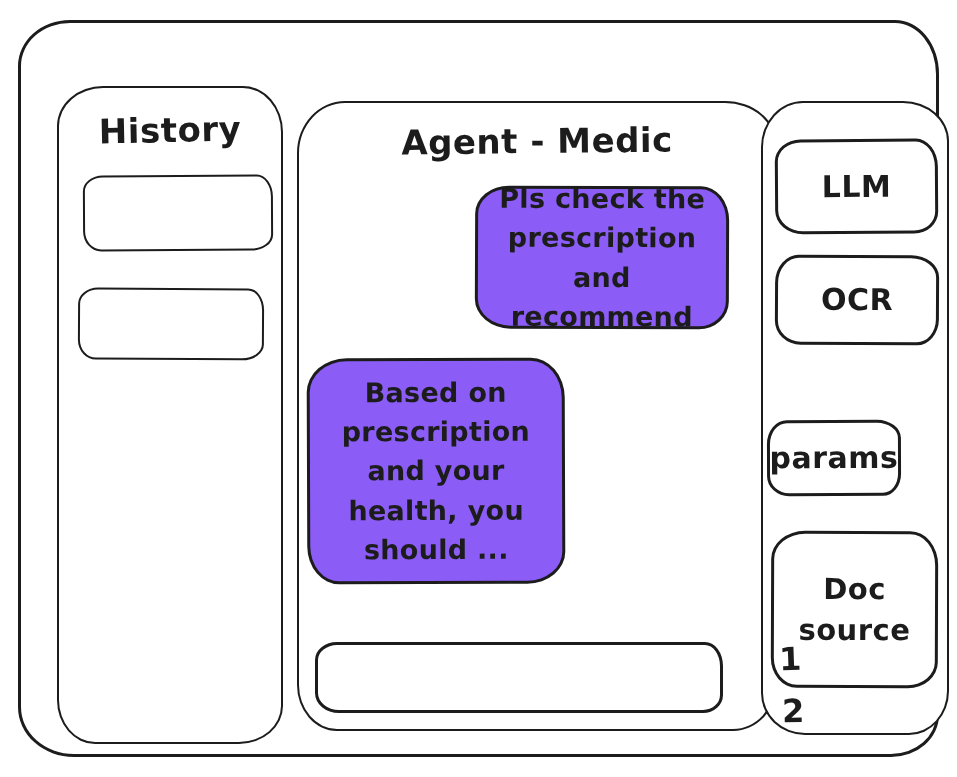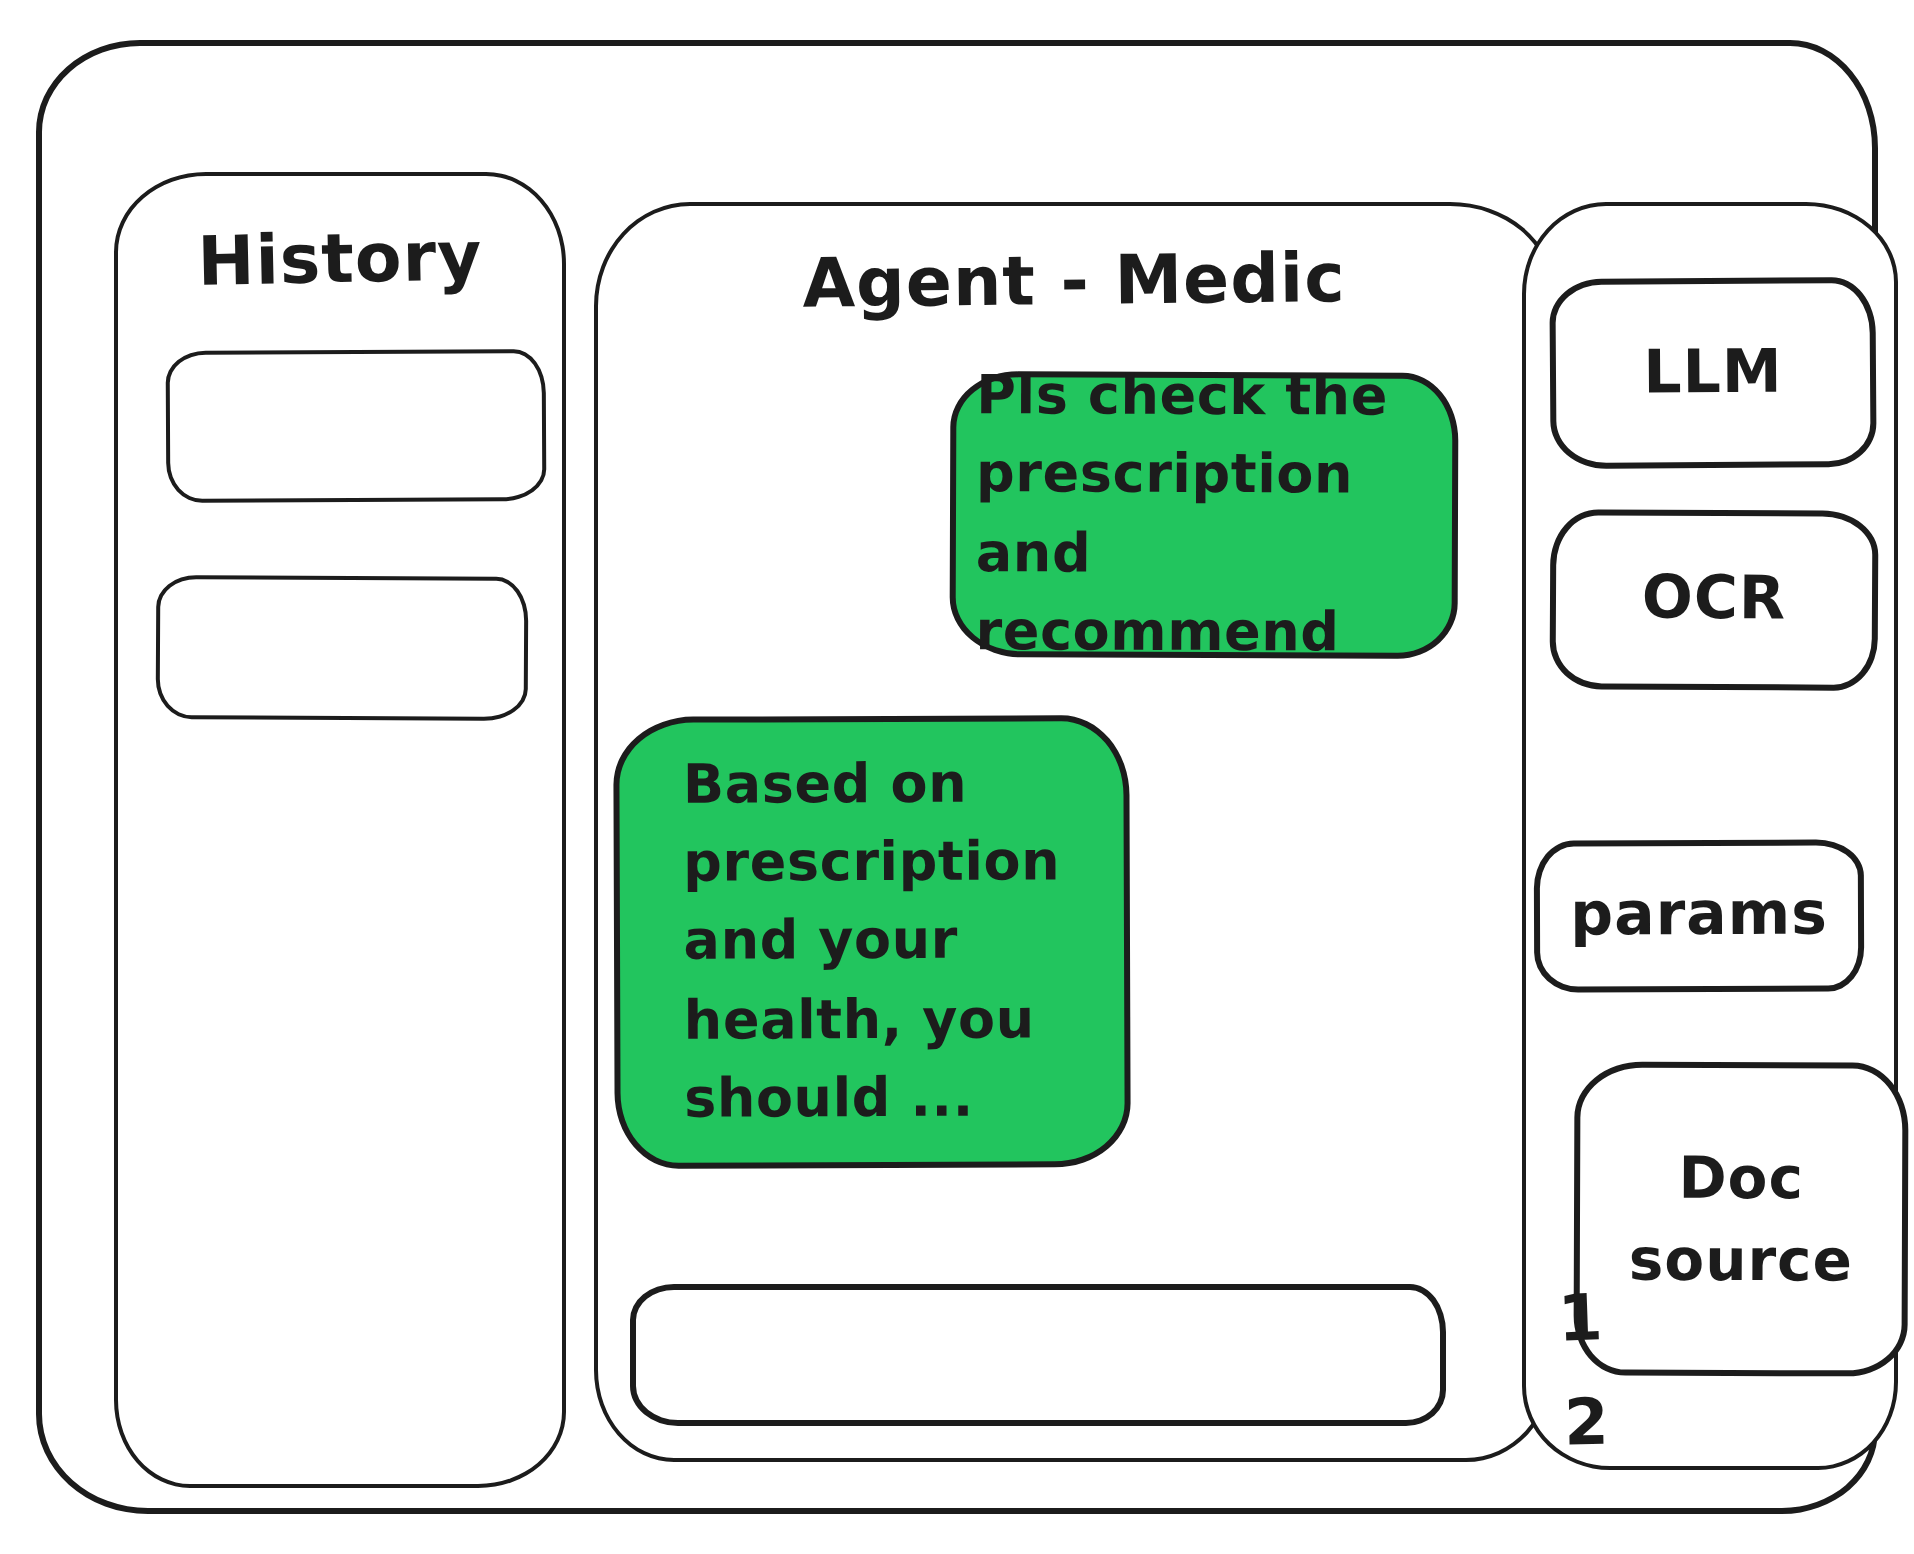--- a/index.html
+++ b/index.html
@@ -50,24 +50,25 @@
   
   .chat-panel {
     left: 276px; top: 78px; width: 480px; height: 630px;
     border-width: 2.8px;
     border-radius: 48px 52px 44px 40px / 52px 44px 48px 46px;
   }
   .chat-title { top: 18px; transform: rotate(-0.6deg); }
   .bubble {
     position: absolute;
     border: 3px solid #1c1c1c;
-    background: #22c55e;
+    background: #8b5cf6;
     display: flex;
     align-items: center;
     justify-content: center;
+    text-align: center;
     font-size: 27px;
     font-weight: 700;
     line-height: 1.45;
     letter-spacing: 0.3px;
     white-space: pre-line;
     padding: 16px 10px;
   }
   .bubble-user {
     left: 176px; top: 83px; width: 254px; height: 143px;
     border-radius: 34px 28px 30px 36px / 28px 34px 28px 30px;
@@ -111,24 +112,24 @@
     white-space: pre-line;
     line-height: 1.4;
     cursor: pointer;
   }
   .btn-llm    { left: 12px; top: 36px;  width: 163px; height: 95px;
                 border-radius: 26px 22px 24px 28px / 22px 28px 22px 24px;
                 transform: rotate(-0.4deg); }
   .btn-ocr    { left: 12px; top: 152px; width: 164px; height: 90px;
                 border-radius: 24px 28px 22px 26px / 28px 22px 26px 24px;
                 transform: rotate(0.3deg); }
-  .btn-params { left: 4px;  top: 317px; width: 165px; height: 76px;
+  .btn-params { left: 4px;  top: 317px; width: 134px; height: 76px;
                 border-radius: 20px 24px 18px 22px / 24px 18px 22px 20px;
                 transform: rotate(-0.2deg); }
-  .btn-doc    { left: 24px;  top: 428px; width: 167px; height: 157px;
+  .btn-doc    { left: 8px;  top: 428px; width: 167px; height: 157px;
                 font-size: 29px;
                 border-radius: 34px 28px 30px 26px / 28px 34px 26px 30px;
                 transform: rotate(0.2deg); }
   .doc-num {
     position: absolute;
     font-size: 32px;
     font-weight: 700;
     cursor: pointer;
     line-height: 1;
   }

